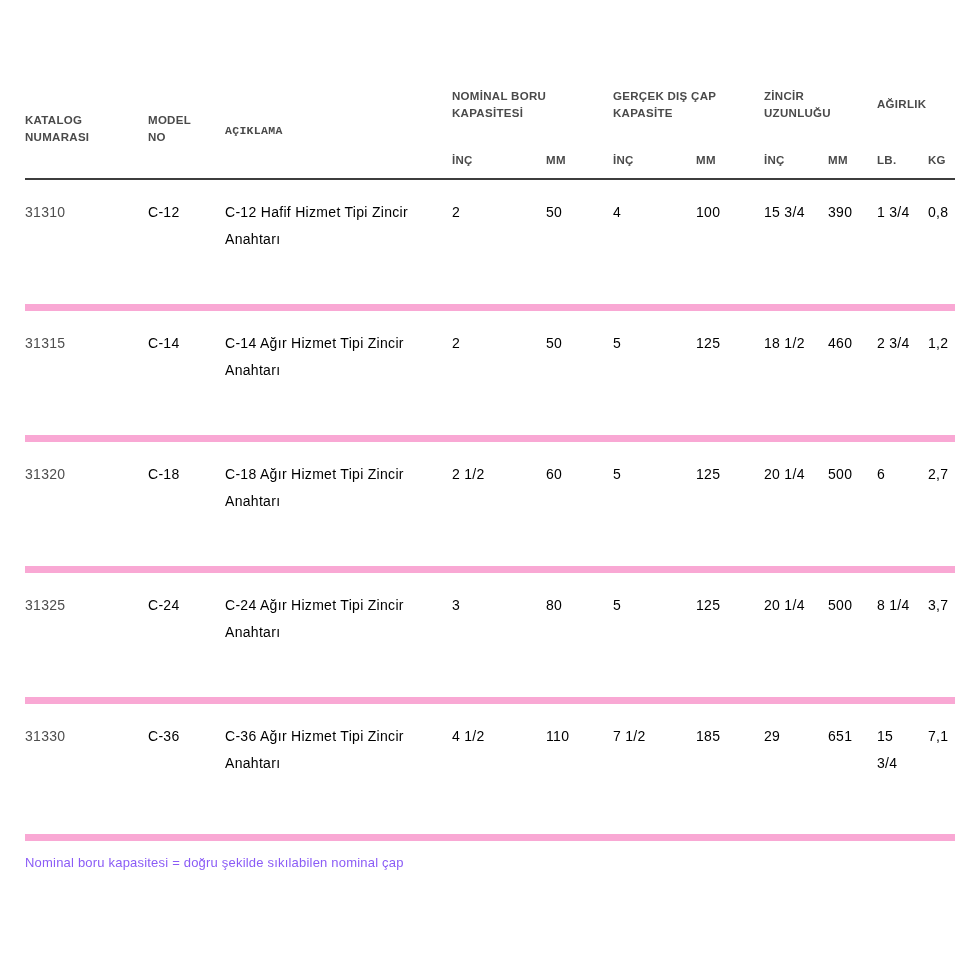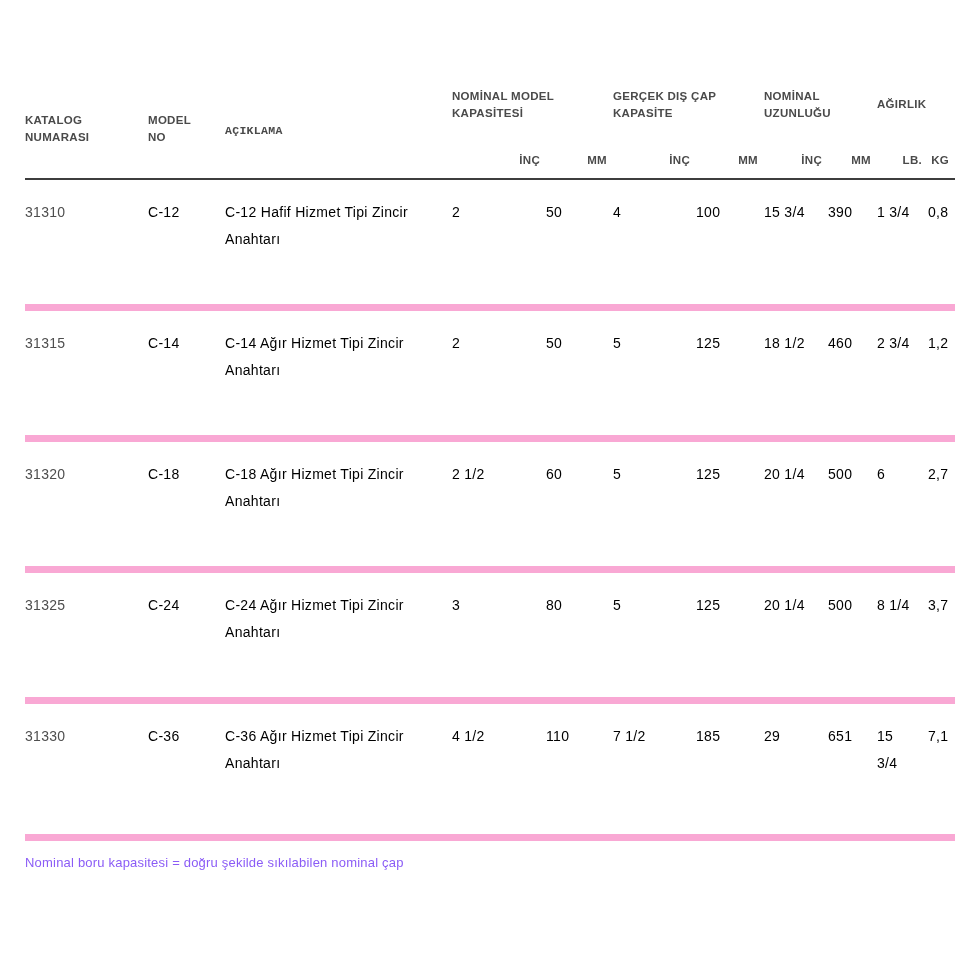--- a/index.html
+++ b/index.html
@@ -27,21 +27,21 @@
     line-height:17px; letter-spacing:0.3px; white-space:pre-line;
     padding-right:6px;
   }
   .off24 { padding-top:24px; }
   .off34 { padding-top:34px;font-family:Liberation Mono, monospace; }
   .off8  { padding-top:8px; }
   .span2 { grid-column:span 2; }
   .gc4 { grid-column:4; } .gc5 { grid-column:5; } .gc6 { grid-column:6; }
   .gc7 { grid-column:7; } .gc8 { grid-column:8; } .gc9 { grid-column:9; }
   .gc10 { grid-column:10; } .gc11 { grid-column:11; }
-  .hunits { height:28px; align-items:start;text-align:right; }
+  .hunits { height:28px; align-items:start; }
   .hunits .hcell { padding-top:2px; }
 
   
   .row {
     min-height:131px;
     border-bottom:7px solid #f9a8d4;
     align-items:start;
   }
   .row-last { min-height:137px; }
   .cell {
@@ -64,25 +64,25 @@
 <div class="page">
   <div class="table-wrap">
 
     <div class="header">
       <div class="cols hgroups">
         <div class="hcell off24">KATALOG
 NUMARASI</div>
         <div class="hcell off24">MODEL
 NO</div>
         <div class="hcell off34">AÇIKLAMA</div>
-        <div class="hcell span2">NOMİNAL MODEL
+        <div class="hcell span2">NOMİNAL BORU
 KAPASİTESİ</div>
         <div class="hcell span2">GERÇEK DIŞ ÇAP
 KAPASİTE</div>
-        <div class="hcell span2">NOMİNAL
+        <div class="hcell span2">ZİNCİR
 UZUNLUĞU</div>
         <div class="hcell span2 off8">AĞIRLIK</div>
       </div>
       <div class="cols hunits">
         <div class="hcell gc4">İNÇ</div>
         <div class="hcell gc5">MM</div>
         <div class="hcell gc6">İNÇ</div>
         <div class="hcell gc7">MM</div>
         <div class="hcell gc8">İNÇ</div>
         <div class="hcell gc9">MM</div>

